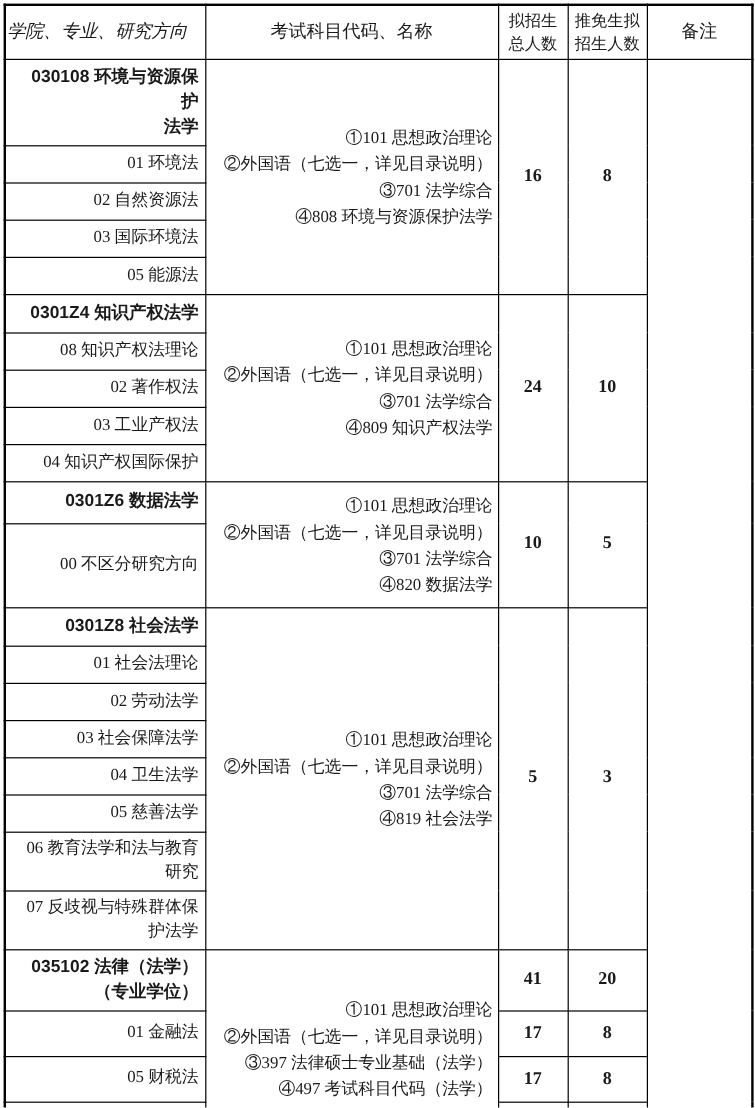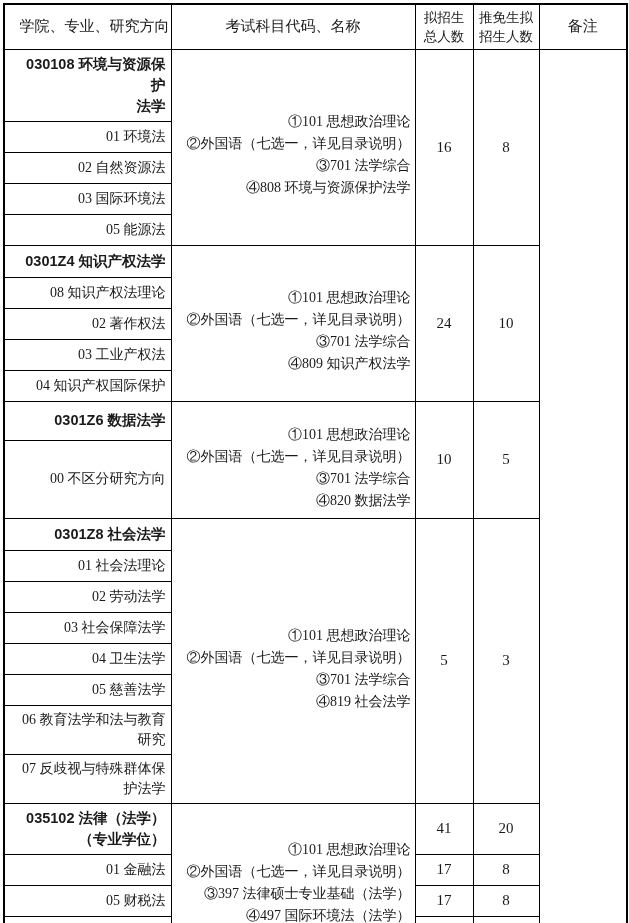--- a/index.html
+++ b/index.html
@@ -10,32 +10,32 @@
   }
   .sheet { padding:3px 0 0 3px; }
   table.catalog {
     border-collapse:collapse; table-layout:fixed; width:623px;
     border:2px solid #000; border-bottom-width:3px;
   }
   th, td { border:1px solid #000; vertical-align:middle; overflow:hidden; background:#fff;text-align:right; }
   thead tr { height:45px; }
   thead th { font-weight:normal; font-size:15px; text-align:center; padding:2px 1px; }
   th.small { font-size:13.5px; line-height:19px;margin-left:40px; }
-  th.c1 { text-align:right; }
+  th.c1 { text-align:left;font-style:italic; }
   tbody tr { height:31px; }
   tr.title-row { height:32px; }
   tr.title-row.h-tall { height:54px; }
   tr.title-row.h-mid { height:44px; }
   td.c1 { font-size:14px; line-height:20px; padding:4px 5px 4px 10px; }
   td.title-cell {
     font-family:"Liberation Sans","DejaVu Sans",sans-serif;
     font-weight:bold; font-size:14.5px; line-height:21px;
   }
-  td.exam-cell { font-size:14px; line-height:22px; padding:22px 4px 6px 12px; }
-  td.cnum { text-align:center; font-size:15px; padding:0 2px; }
+  td.exam-cell { font-size:14px; line-height:22px; padding:10px 4px 6px 12px; }
+  td.cnum { text-align:center; font-size:15px; padding:10px 2px;font-weight:bold; }
   td.remarks-cell { background:#fff; }
 </style>
 </head>
 <body>
 
 <div class="sheet">
   <table class="catalog">
     <colgroup>
       <col style="width:167px">
       <col style="width:244px">
@@ -163,21 +163,21 @@
         </tr>
         <tr class="title-row h-mid">
           <td class="c1 title-cell">
             <div>035102 法律（法学）</div>
             <div>（专业学位）</div>
           </td>
           <td class="exam-cell" rowspan="4">
             <div>①101 思想政治理论</div>
             <div>②外国语（七选一，详见目录说明）</div>
             <div>③397 法律硕士专业基础（法学）</div>
-            <div>④497 国际环境法（法学）</div>
+            <div>④497 考试科目代码（法学）</div>
           </td>
           <td class="cnum">41</td>
           <td class="cnum">20</td>
         </tr>
         <tr>
           <td class="c1">01 金融法</td>
           <td class="cnum">17</td>
           <td class="cnum">8</td>
         </tr>
         <tr>

